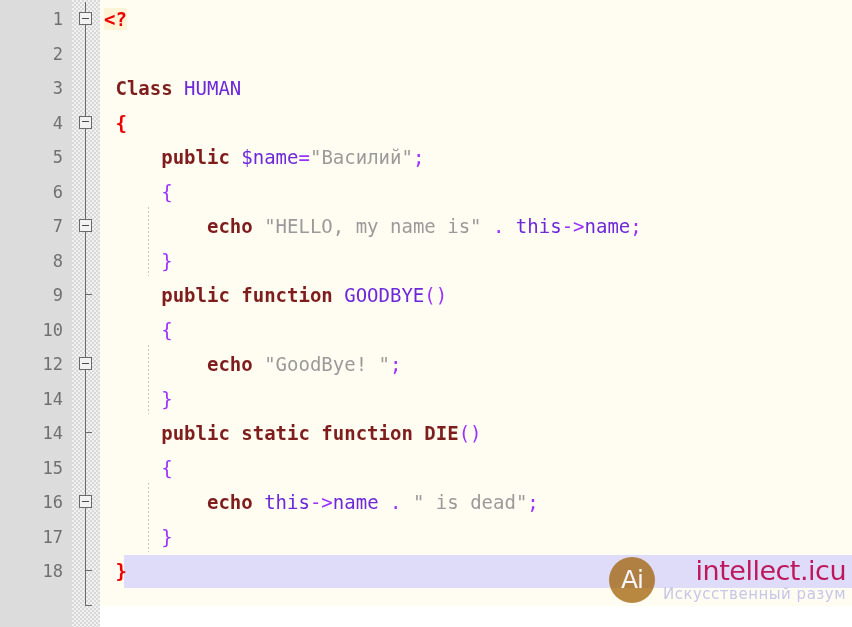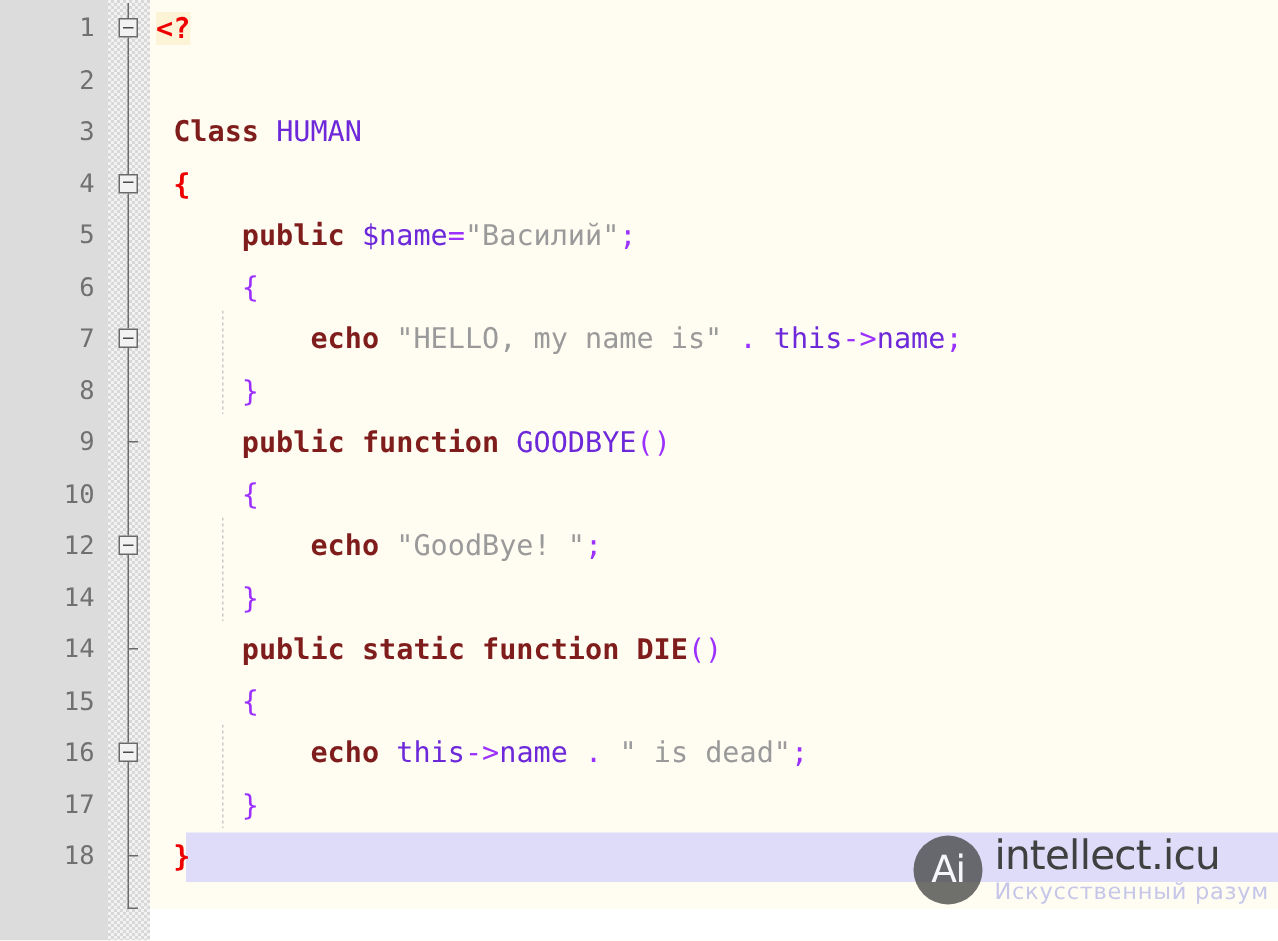--- a/index.html
+++ b/index.html
@@ -179,21 +179,21 @@
     display: flex;
     flex-direction: row;
     align-items: center;
     pointer-events: none;
     z-index: 5;
   }
   .wm-logo {
     width: 46px;
     height: 46px;
     border-radius: 50%;
-    background: #404040;
+    background: #a16207;
     opacity: 0.75;
     position: relative;
     flex: 0 0 46px;
     margin-right: 8px;
   }
   .wm-logo-text {
     position: absolute;
     left: 0; right: 0; top: 0; bottom: 0;
     display: flex;
     align-items: center;
@@ -201,23 +201,24 @@
     font-family: "DejaVu Sans", "Liberation Sans", sans-serif;
     font-size: 25px;
     color: #ffffff;
     font-weight: normal;
     letter-spacing: -1px;
   }
   .wm-texts { display: flex; flex-direction: column; justify-content: center; }
   .wm-title {
     font-family: "DejaVu Sans", "Liberation Sans", sans-serif;
     font-size: 27px;
-    color: #404040;
+    color: #be185d;
     line-height: 1.05;
     letter-spacing: -0.5px;
+    text-align: right;
   }
   .wm-sub {
     font-family: "DejaVu Sans", "Liberation Sans", sans-serif;
     font-size: 15px;
     color: #c6c6e8;
     line-height: 1.2;
     letter-spacing: 0.5px;
   }
   
   .bottom-strip {

